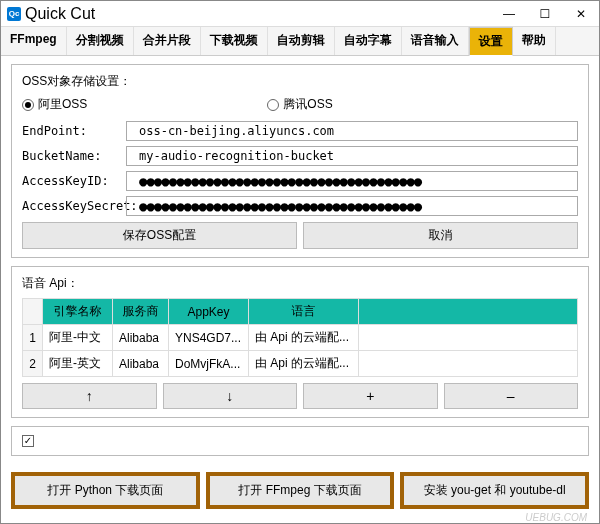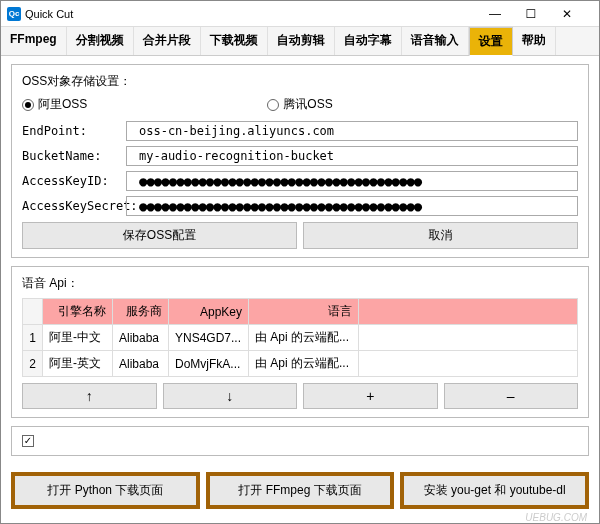--- a/index.html
+++ b/index.html
@@ -1,41 +1,41 @@
 <!DOCTYPE html>
 <html><head>
 <meta charset="utf-8">
 <style>
 * { box-sizing: border-box; margin: 0; padding: 0; }
 body { font-family: "Microsoft YaHei", "SimSun", sans-serif; font-size: 12px; background: #fff; color: #000; }
 .window { width: 600px; height: 524px; border: 1px solid #888; background: #fff; position: relative; }
-.titlebar { height: 26px; display: flex; align-items: center; padding: 0 14px 0 6px; border-bottom: 1px solid #ddd; }
+.titlebar { height: 26px; display: flex; align-items: center; padding: 0 0 0 6px; border-bottom: 1px solid #ddd; }
 .titlebar .app-icon { width: 14px; height: 14px; background: #0078d4; color: #fff; font-size: 8px; display: flex; align-items: center; justify-content: center; border-radius: 2px; margin-right: 4px; font-weight: bold; }
-.titlebar .title { flex: 1; font-size: 11px; }
+.titlebar .title { flex: 1; font-size: 16px; }
 .titlebar .win-btns { display: flex; }
 .titlebar .win-btn { width: 36px; height: 26px; display: flex; align-items: center; justify-content: center; font-size: 12px; font-family: Arial; }
 .tabs { display: flex; border-bottom: 1px solid #ccc; background: #f5f5f5; }
 .tab { padding: 5px 9px; font-size: 12px; cursor: pointer; border-right: 1px solid #e0e0e0; font-weight: bold; }
 .tab.active { background: #eab308; border-bottom: 1px solid #fff; margin-bottom: -1px; border-top: 1px solid #ccc; border-left: 1px solid #ccc; border-right: 1px solid #ccc; }
 .content { padding: 8px 10px; }
 .group { border: 1px solid #bbb; padding: 8px 10px; margin-bottom: 8px; }
 .group-title { font-size: 12px; margin-bottom: 6px; }
 .radio-row { display: flex; align-items: center; margin-bottom: 8px; }
 .radio-item { display: flex; align-items: center; margin-right: 180px; }
 .radio { width: 12px; height: 12px; border: 1px solid #666; border-radius: 50%; margin-right: 4px; display: flex; align-items: center; justify-content: center; }
 .radio.checked::after { content: ""; width: 6px; height: 6px; background: #000; border-radius: 50%; }
 .form-row { display: flex; align-items: center; margin-bottom: 5px; }
 .form-label { width: 104px; font-size: 12px; font-family: "Consolas", monospace; }
 .form-input { flex: 1; border: 1px solid #aaa; padding: 2px 12px; font-size: 12px; height: 20px; font-family: "Consolas", monospace; }
 .masked { font-family: monospace; letter-spacing: -1px; font-size: 14px; line-height: 14px; overflow: hidden; }
 .btn-row { display: flex; gap: 6px; margin-top: 6px; }
 .btn { flex: 1; background: #e8e8e8; border: 1px solid #bbb; padding: 4px 0; text-align: center; font-size: 12px; cursor: pointer; }
 table { width: 100%; border-collapse: collapse; font-size: 12px; }
 th, td { border: 1px solid #ddd; padding: 4px 6px; text-align: left; white-space: nowrap; overflow: hidden; }
-th { background: #fca5a5; font-weight: normal; text-align: right; }
+th { background: #14b8a6; font-weight: normal; text-align: center; }
 .row-num { width: 20px; text-align: center; background: #f5f5f5; }
 .table-wrap { margin-bottom: 6px; }
 .col-name { width: 70px; }
 .col-provider { width: 56px; }
 .col-appkey { width: 80px; }
 .col-lang { width: 110px; }
 .icon-btn-row { display: flex; gap: 6px; }
 .icon-btn { flex: 1; background: #e8e8e8; border: 1px solid #bbb; padding: 4px 0; text-align: center; font-size: 14px; cursor: pointer; }
 .check-row { display: flex; align-items: center; }
 .checkbox { width: 12px; height: 12px; border: 1px solid #666; margin-right: 6px; display: flex; align-items: center; justify-content: center; font-size: 10px; line-height: 10px; }

